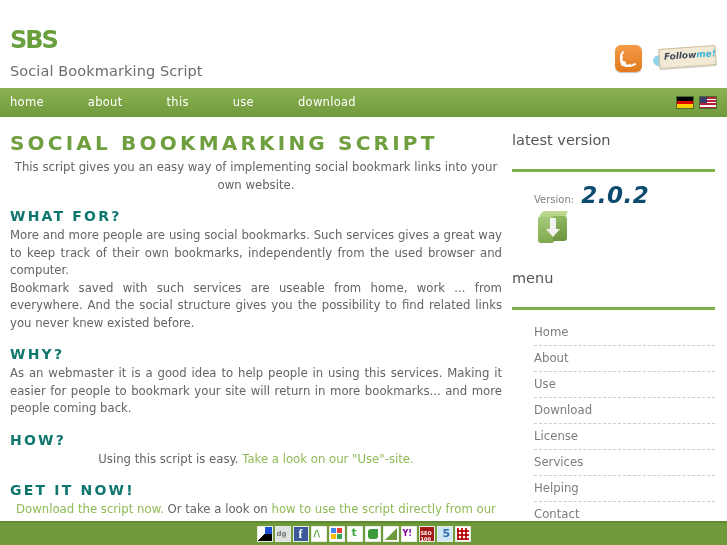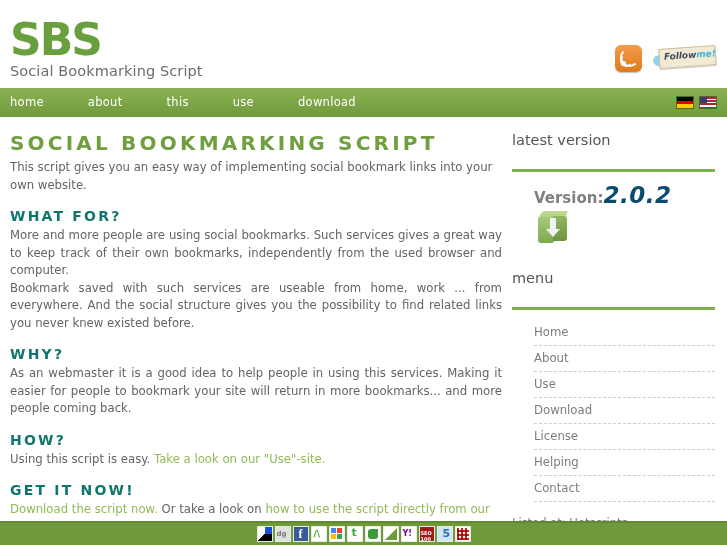--- a/index.html
+++ b/index.html
@@ -26,21 +26,21 @@
     height: 88px;
     background: #ffffff;
   }
   .logo-block {
     position: absolute;
     left: 10px;
     top: 21px;
   }
   .logo-mark {
     font-family: "DejaVu Sans", "Liberation Sans", sans-serif;
-    font-size: 44px;
+    font-size: 24px;
     font-weight: bold;
     color: #6a9f3e;
     letter-spacing: -2px;
     line-height: 38px;
     display: block;
   }
   .logo-sub {
     display: block;
     font-size: 14.5px;
     color: #6d6d6d;
@@ -205,21 +205,21 @@
     margin: 14px 0 2px 0;
     line-height: 17px;
   }
   p.body {
     font-size: 11.7px;
     color: #646464;
     line-height: 17.5px;
     margin: 0;
     text-align: justify;
   }
-  p.body.nojust { text-align: left; }
+  p.body.nojust { text-align: center; }
   a.glink {
     color: #8fbb55;
     text-decoration: none;
     cursor: pointer;
   }
 
   
   .sidebar {
     width: 215px;
     padding: 14px 12px 0 0;
@@ -239,23 +239,23 @@
     margin-bottom: 10px;
     width: 100%;
   }
   .version-row {
     display: flex;
     align-items: baseline;
     justify-content: flex-start;
     padding-left: 22px;
   }
   .version-label {
-    font-size: 15px;
+    font-size: 10px;
     color: #808080;
-    font-weight: bold;
+    margin-right: 7px;
   }
   .version-num {
     font-size: 23px;
     color: #0c4a6e;
     font-weight: bold;
     letter-spacing: .5px;
     font-style: italic;
   }
   .dl-box {
     margin: 3px 0 0 26px;
@@ -494,20 +494,23 @@
         <li>
             <a>Use</a>
           </li>
         <li>
             <a>Download</a>
           </li>
         <li>
             <a>License</a>
           </li>
         <li>
+            <a>Services</a>
+          </li>
+        <li>
             <a>Helping</a>
           </li>
         <li>
             <a>Contact</a>
           </li>
       </ul>
 
       <div class="listed"><span>Listed at: </span><a>Hotscripts</a></div>
     </div>
   </div>

